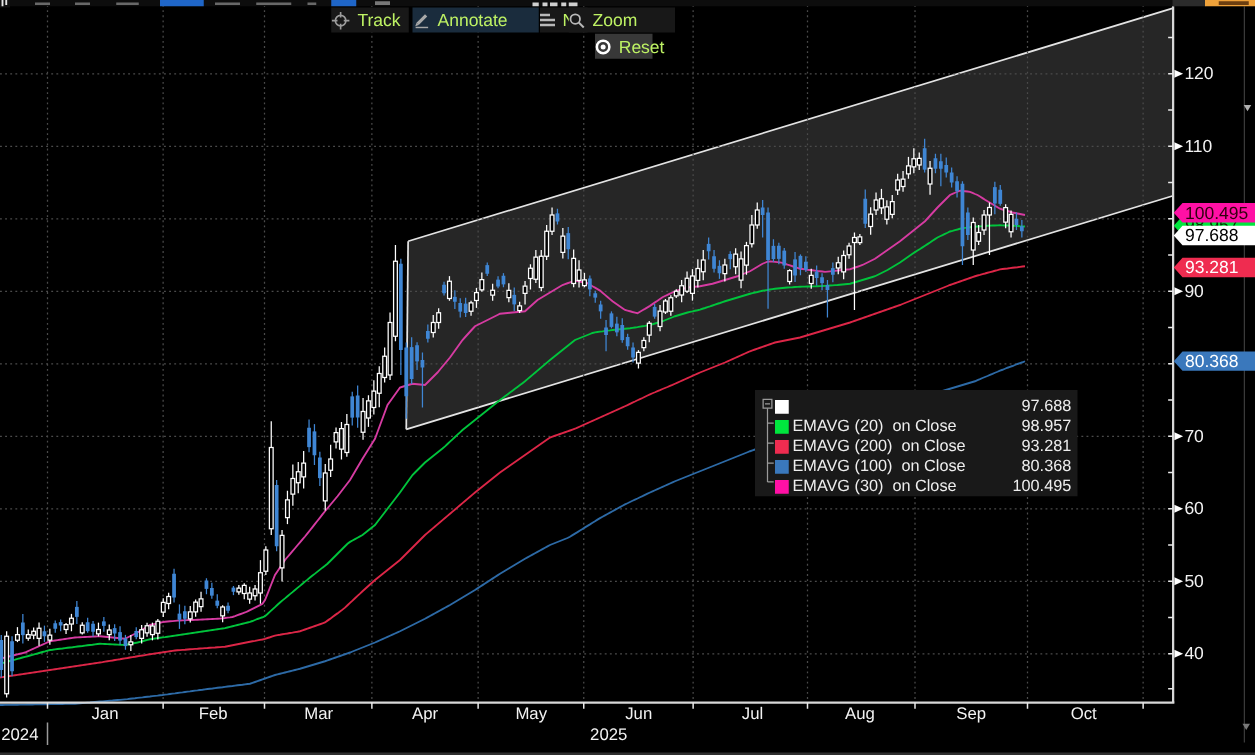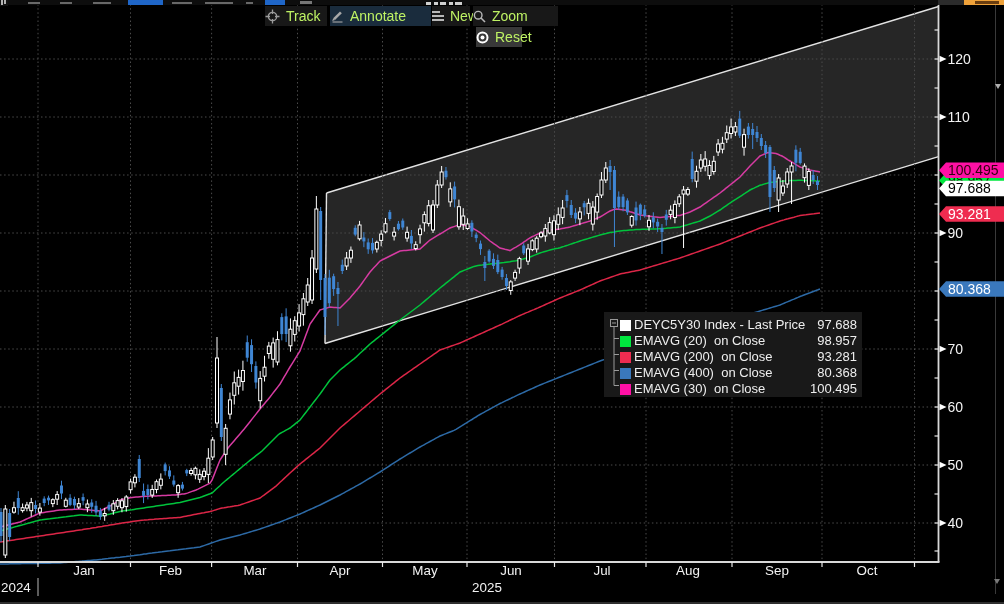--- a/index.html
+++ b/index.html
@@ -547,21 +547,21 @@
 <div class="btn" style="left:432px;top:6px;width:38px">
 <svg width="12" height="12" viewBox="0 0 12 12">
         <g fill="#b8b8b8">
           <rect x="0" y="1" width="8" height="2"></rect>
           <rect x="0" y="5" width="12" height="2"></rect>
           <rect x="0" y="9" width="12" height="2"></rect>
         </g>
       </svg>
 <span>News</span>
     </div>
-<div class="btn" style="left:473px;top:6px;width:85px">
+<div class="btn" style="left:455px;top:6px;width:85px">
 <svg width="13" height="13" viewBox="0 0 13 13">
         <circle cx="5.2" cy="5.2" r="3.8" stroke="#b8b8b8" stroke-width="1.4" fill="none"></circle>
         <line x1="8" y1="8" x2="12" y2="12" stroke="#b8b8b8" stroke-width="1.6"></line>
       </svg>
 <span>Zoom</span>
     </div>
 <div class="btn" style="left:476px;top:27px;width:46px;background:#383838">
 <svg width="13" height="13" viewBox="0 0 13 13">
         <circle cx="6.5" cy="6.5" r="5" stroke="#fff" stroke-width="2" fill="none"></circle>
         <circle cx="6.5" cy="6.5" r="2" fill="#fff"></circle>
@@ -573,18 +573,18 @@
 <g stroke="#9a9a9a" stroke-width="1" fill="none">
 <rect x="6.5" y="7.5" width="7" height="7" fill="#191919"></rect>
 <line x1="8" y1="11" x2="12" y2="11"></line>
 <line x1="10" y1="14.5" x2="10" y2="73.5"></line>
 <line x1="10" y1="26.5" x2="15" y2="26.5"></line>
 <line x1="10" y1="42.5" x2="15" y2="42.5"></line>
 <line x1="10" y1="58.5" x2="15" y2="58.5"></line>
 <line x1="10" y1="73.5" x2="15" y2="73.5"></line>
 </g>
       </svg>
-<div class="lrow" style="top:5px"><span class="sq" style="background:#fff"></span><span class="lt">DEYC5Y30 Index - Last Price</span><span class="lv">97.688</span></div>
+<div class="lrow" style="top:5px"><span class="sq" style="background:#fff"></span><span class="lv">97.688</span></div>
 <div class="lrow" style="top:21px"><span class="sq" style="background:#00e73e"></span><span class="lt">EMAVG (20)  on Close</span><span class="lv">98.957</span></div>
 <div class="lrow" style="top:37px"><span class="sq" style="background:#ef2c50"></span><span class="lt">EMAVG (200)  on Close</span><span class="lv">93.281</span></div>
-<div class="lrow" style="top:53px"><span class="sq" style="background:#3a78bc"></span><span class="lt">EMAVG (400)  on Close</span><span class="lv">80.368</span></div>
+<div class="lrow" style="top:53px"><span class="sq" style="background:#3a78bc"></span><span class="lt">EMAVG (100)  on Close</span><span class="lv">80.368</span></div>
 <div class="lrow" style="top:69px"><span class="sq" style="background:#ff10a5"></span><span class="lt">EMAVG (30)  on Close</span><span class="lv">100.495</span></div>
 </div>
 </div>
 </body></html>

